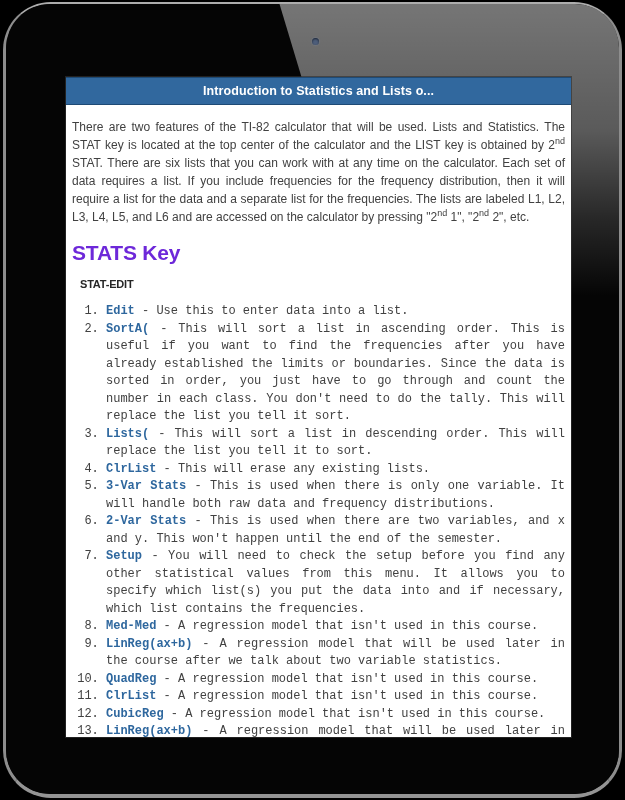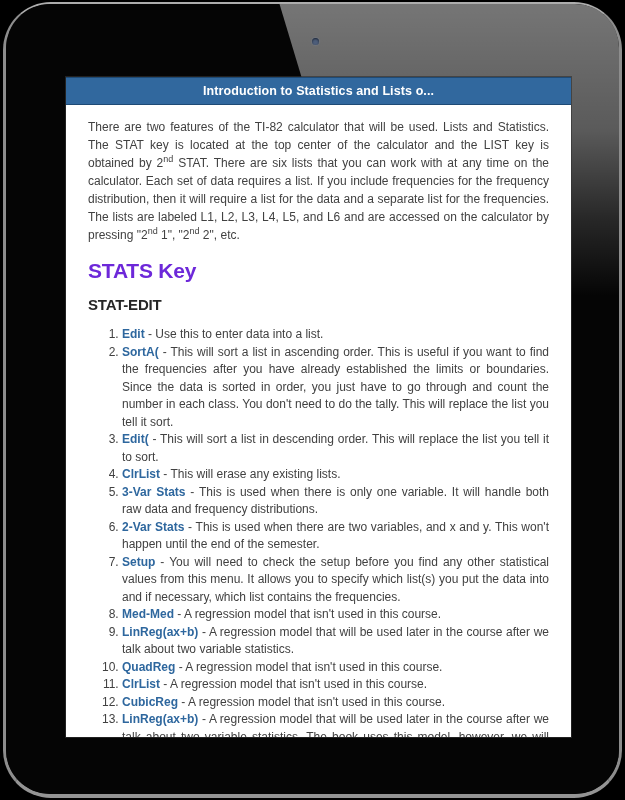--- a/index.html
+++ b/index.html
@@ -28,32 +28,32 @@
 
   
   .screen{position:absolute;left:60px;top:73px;width:505px;height:660px;
           background:#ffffff;overflow:hidden;
           box-shadow:0 0 0 1px rgba(50,50,50,0.65);}
   .titlebar{height:26px;background:#31689e;
             border-top:1px solid #1e4a75;border-bottom:1px solid #1e4a75;
             text-align:center;}
   .titlebar span{color:#ffffff;font-weight:bold;font-size:12.5px;line-height:26px;
                  letter-spacing:0.1px;}
-  .page{height:632px;padding:0 22px;overflow:hidden;color:#414141;box-sizing:border-box;}
+  .page{height:632px;padding:0 6px;overflow:hidden;color:#414141;box-sizing:border-box;}
 
   .page p.intro{margin:13px 0 0 0;font-size:12px;line-height:18px;text-align:justify;}
   sup{font-size:9px;line-height:0;}
 
   h1.statskey{margin:15px 0 13px 0;font-size:21px;font-weight:600;color:#6d28d9;
               letter-spacing:-0.2px;}
   p.subtext{margin:0 0 16px 0;font-size:12px;line-height:17px;}
-  h2.statedit{margin:0 0 13px 0;font-size:15px;font-weight:bold;color:#262626;
+  h2.statedit{margin:0 0 13px 8px;font-size:11px;font-weight:bold;color:#262626;
               letter-spacing:-0.2px;}
 
-  ol.editlist{margin:0;padding:0 0 0 34px;font-size:12px;line-height:17.5px;}
+  ol.editlist{margin:0;padding:0 0 0 34px;font-size:12px;line-height:17.5px;font-family:Liberation Mono, monospace;}
   ol.editlist li{text-align:justify;margin:0;padding:0;}
   ol.editlist li::marker{color:#414141;}
   .term{font-weight:bold;color:#2e679e;}
 </style>
 </head>
 <body>
 
 <div class="tablet">
   <div class="bezel">
     <div class="glare"></div>
@@ -66,21 +66,21 @@
 
       <div class="page">
         <p class="intro"><span>There are two features of the TI-82 calculator that will be used. Lists and Statistics. The STAT key is located at the top center of the calculator and the LIST key is obtained by 2</span><sup>nd</sup><span> STAT. There are six lists that you can work with at any time on the calculator. Each set of data requires a list. If you include frequencies for the frequency distribution, then it will require a list for the data and a separate list for the frequencies. The lists are labeled L1, L2, L3, L4, L5, and L6 and are accessed on the calculator by pressing "2</span><sup>nd</sup><span> 1", "2</span><sup>nd</sup><span> 2", etc.</span></p>
 
         <h1 class="statskey">STATS Key</h1>
         <h2 class="statedit">STAT-EDIT</h2>
 
         <ol class="editlist">
           <li><span class="term">Edit</span><span class="sep"> - </span><span class="desc">Use this to enter data into a list.</span></li>
           <li><span class="term">SortA(</span><span class="sep"> - </span><span class="desc">This will sort a list in ascending order. This is useful if you want to find the frequencies after you have already established the limits or boundaries. Since the data is sorted in order, you just have to go through and count the number in each class. You don't need to do the tally. This will replace the list you tell it sort.</span></li>
-          <li><span class="term">Edit(</span><span class="sep"> - </span><span class="desc">This will sort a list in descending order. This will replace the list you tell it to sort.</span></li>
+          <li><span class="term">Lists(</span><span class="sep"> - </span><span class="desc">This will sort a list in descending order. This will replace the list you tell it to sort.</span></li>
           <li><span class="term">ClrList</span><span class="sep"> - </span><span class="desc">This will erase any existing lists.</span></li>
           <li><span class="term">3-Var Stats</span><span class="sep"> - </span><span class="desc">This is used when there is only one variable. It will handle both raw data and frequency distributions.</span></li>
           <li><span class="term">2-Var Stats</span><span class="sep"> - </span><span class="desc">This is used when there are two variables, and x and y. This won't happen until the end of the semester.</span></li>
           <li><span class="term">Setup</span><span class="sep"> - </span><span class="desc">You will need to check the setup before you find any other statistical values from this menu. It allows you to specify which list(s) you put the data into and if necessary, which list contains the frequencies.</span></li>
           <li><span class="term">Med-Med</span><span class="sep"> - </span><span class="desc">A regression model that isn't used in this course.</span></li>
           <li><span class="term">LinReg(ax+b)</span><span class="sep"> - </span><span class="desc">A regression model that will be used later in the course after we talk about two variable statistics.</span></li>
           <li><span class="term">QuadReg</span><span class="sep"> - </span><span class="desc">A regression model that isn't used in this course.</span></li>
           <li><span class="term">ClrList</span><span class="sep"> - </span><span class="desc">A regression model that isn't used in this course.</span></li>
           <li><span class="term">CubicReg</span><span class="sep"> - </span><span class="desc">A regression model that isn't used in this course.</span></li>
           <li><span class="term">LinReg(ax+b)</span><span class="sep"> - </span><span class="desc">A regression model that will be used later in the course after we talk about two variable statistics. The book uses this model, however, we will use #5 instead.</span></li>

